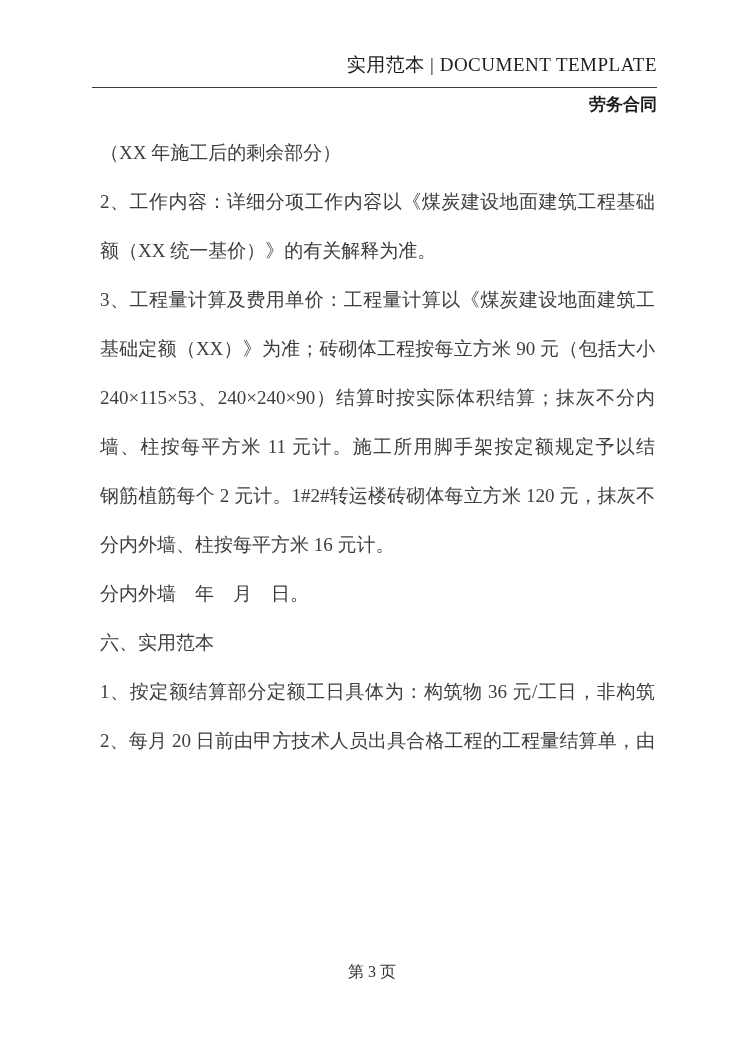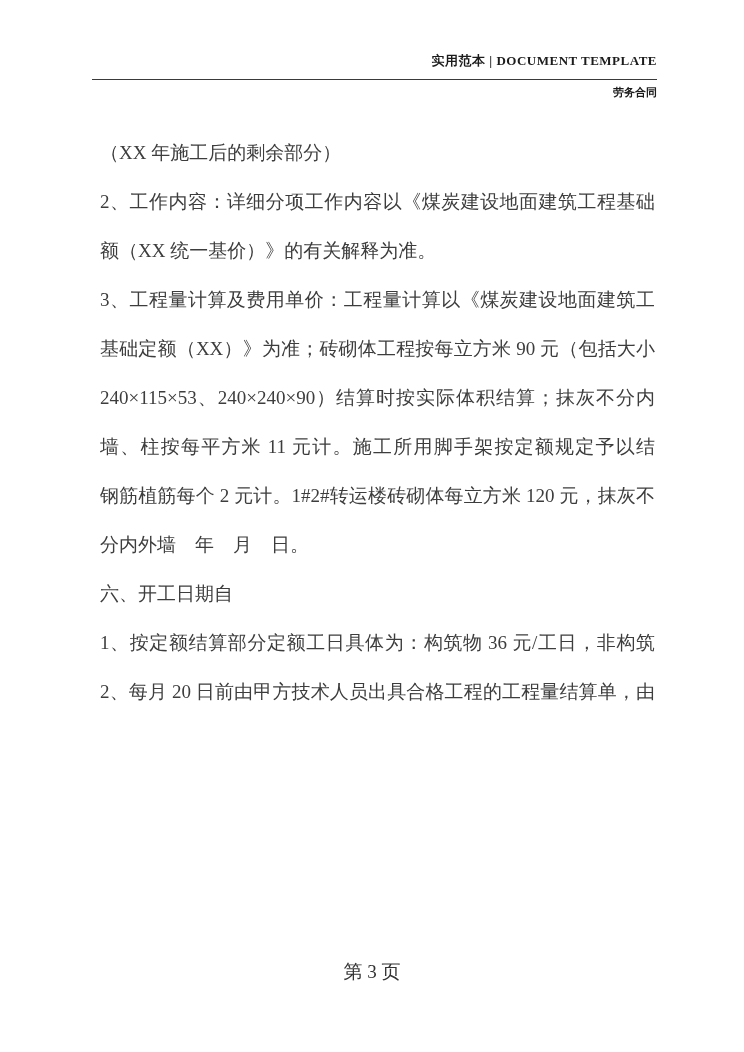--- a/index.html
+++ b/index.html
@@ -15,34 +15,34 @@
   }
   .header {
     position: absolute;
     top: 52px;
     left: 92px;
     right: 87px;
     text-align: right;
     color: #1c1c1c;
   }
   .brand {
-    font-weight: bold;
-    font-size: 13px;
+    font-weight: normal;
+    font-size: 19px;
     letter-spacing: 0.5px;
     white-space: nowrap;
   }
   .rule {
     border: none;
     border-top: 1.5px solid #3a3a3a;
     margin: 9px 0 0 0;
     height: 0;
   }
   .doc-title {
     font-weight: bold;
-    font-size: 11px;
+    font-size: 17px;
     margin-top: 5px;
   }
   .body {
     position: absolute;
     top: 128px;
     left: 100px;
     right: 89px;
     font-size: 19px;
     line-height: 49px;
   }
@@ -54,21 +54,21 @@
   .line.just {
     text-align: justify;
     text-align-last: justify;
   }
   .footer {
     position: absolute;
     top: 957px;
     left: 0;
     width: 744px;
     text-align: center;
-    font-size: 19px;
+    font-size: 16px;
     line-height: 30px;
     color: #333333;
   }
 </style>
 </head>
 <body>
 
 <div class="page">
 
   <div class="header">
@@ -79,22 +79,23 @@
 
   <div class="body">
     <div class="line">（XX 年施工后的剩余部分）</div>
     <div class="line just">2、工作内容：详细分项工作内容以《煤炭建设地面建筑工程基础定</div>
     <div class="line">额（XX 统一基价）》的有关解释为准。</div>
     <div class="line just">3、工程量计算及费用单价：工程量计算以《煤炭建设地面建筑工程</div>
     <div class="line just">基础定额（XX）》为准；砖砌体工程按每立方米 90 元（包括大小砖：</div>
     <div class="line just">240×115×53、240×240×90）结算时按实际体积结算；抹灰不分内外</div>
     <div class="line just">墙、柱按每平方米 11 元计。施工所用脚手架按定额规定予以结算，</div>
     <div class="line just">钢筋植筋每个 2 元计。1#2#转运楼砖砌体每立方米 120 元，抹灰不</div>
+    <div class="line">分内外墙、柱按每平方米 16 元计。</div>
     <div class="line">分内外墙　年　月　日。</div>
-    <div class="line">六、开工日期自</div>
+    <div class="line">六、实用范本</div>
     <div class="line just">1、按定额结算部分定额工日具体为：构筑物 36 元/工日，非构筑物</div>
     <div class="line just">2、每月 20 日前由甲方技术人员出具合格工程的工程量结算单，由</div>
   </div>
 
   <div class="footer">
     <span>第 3 页</span>
   </div>
 
 </div>
 

